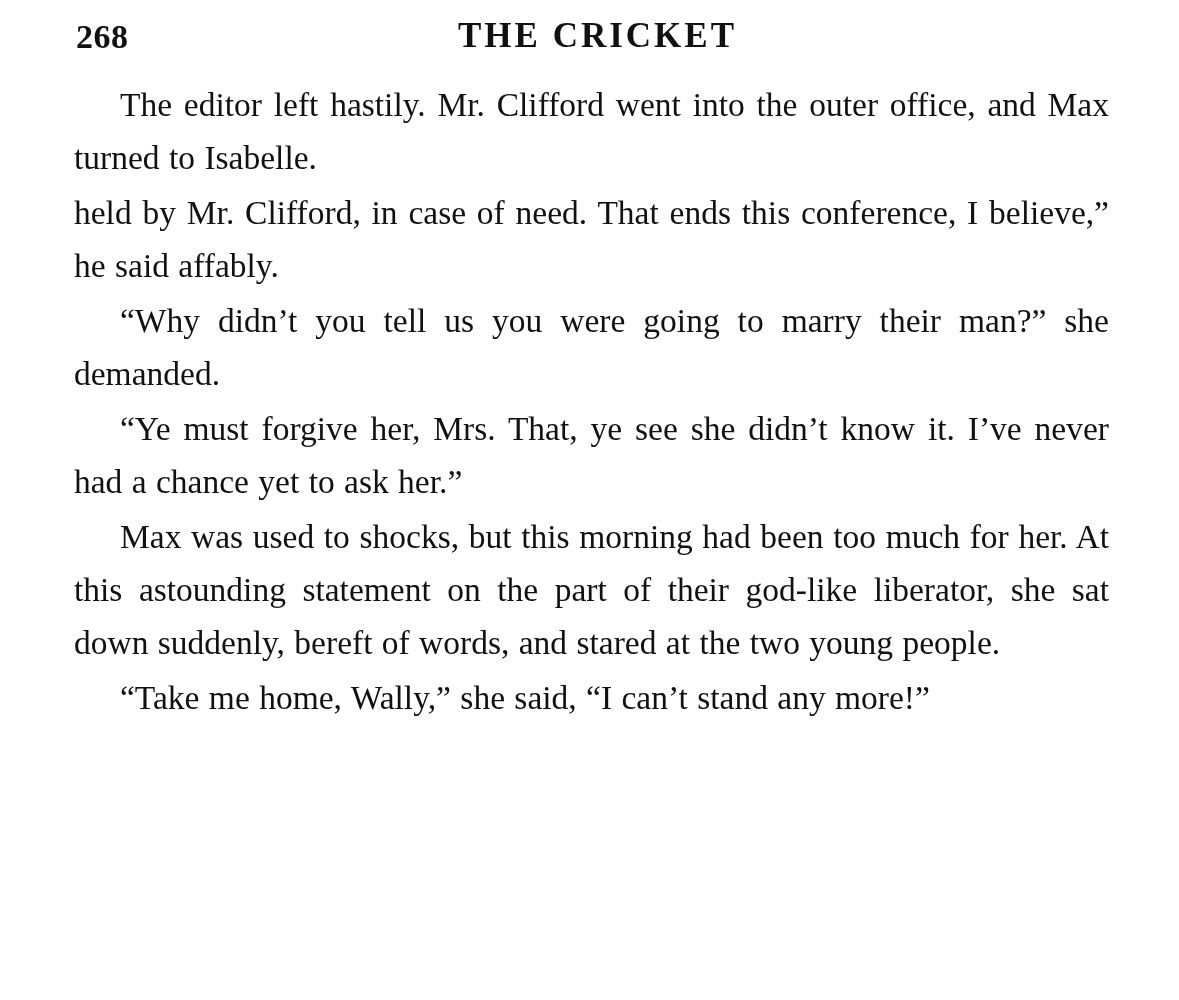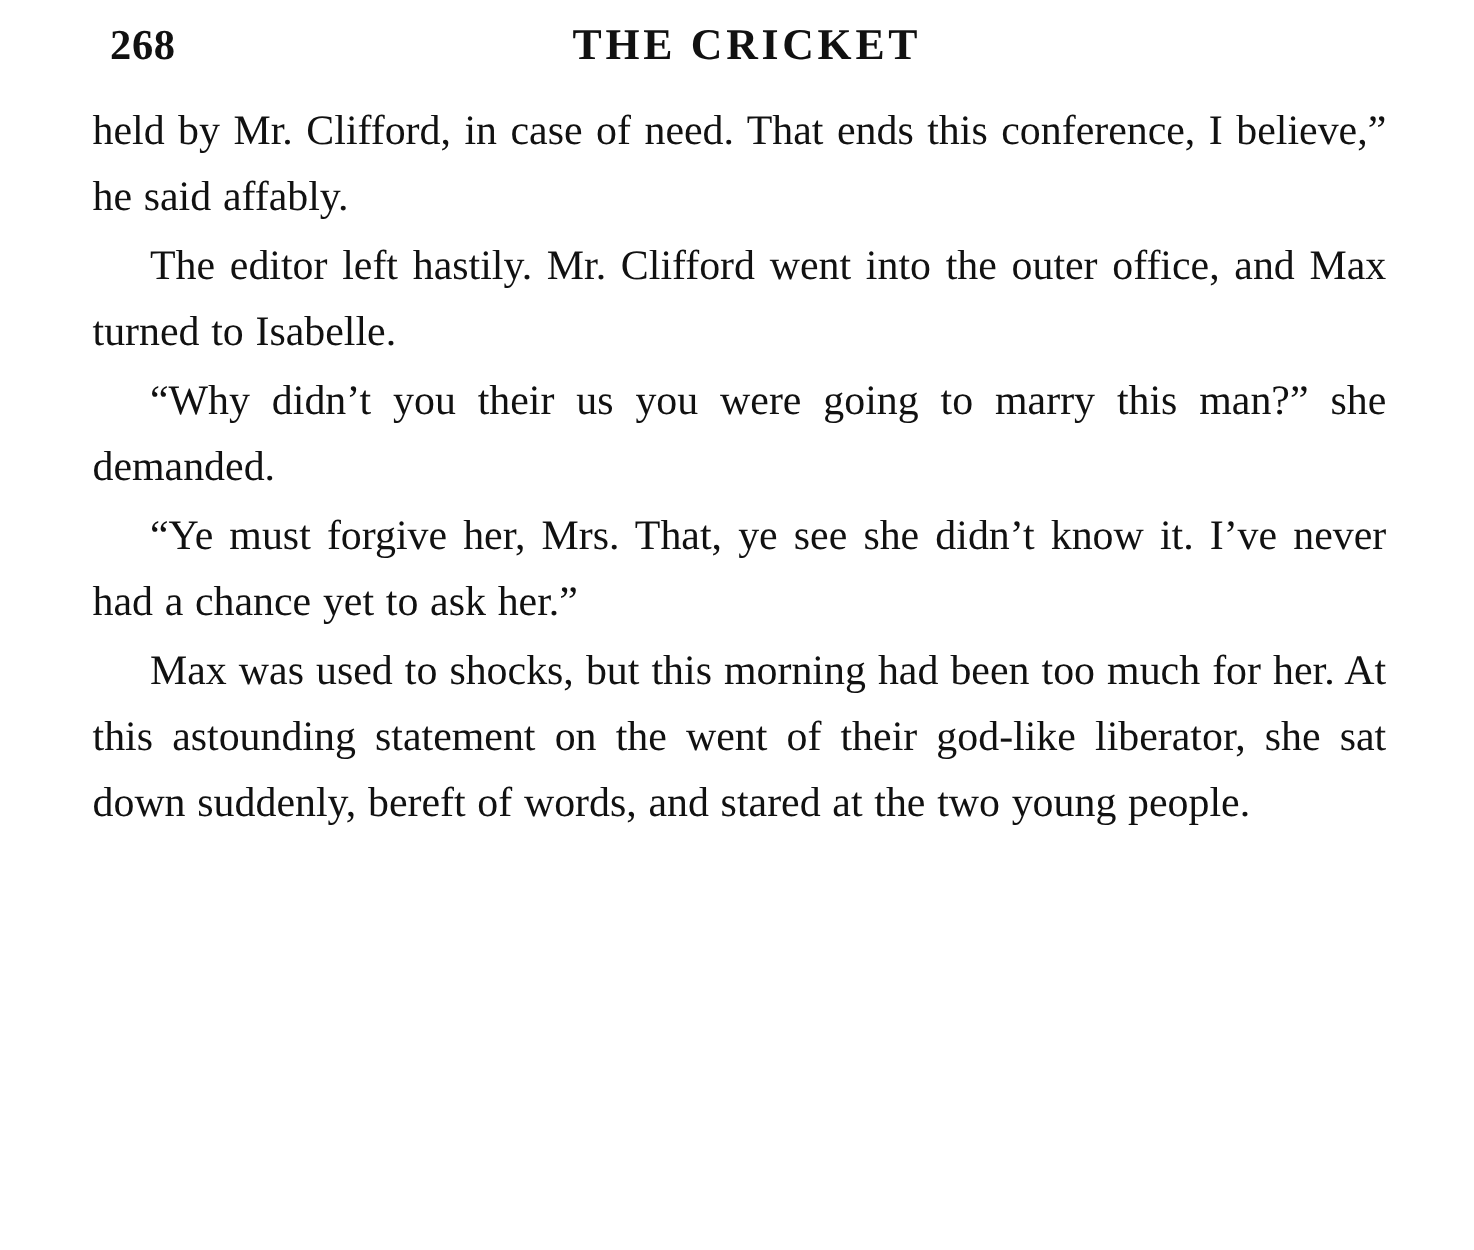--- a/index.html
+++ b/index.html
@@ -17,21 +17,21 @@
     box-sizing: border-box;
     overflow: hidden;
   }
   .header {
     position: relative;
     height: 78px;
     margin: 0 72px 0 72px;
   }
   .folio {
     position: absolute;
-    left: 16px;
+    left: 4px;
     top: 18px;
     font-size: 34px;
     font-weight: bold;
     letter-spacing: 0.5px;
   }
   .running-head {
     position: absolute;
     left: 16px;
     right: 0;
     top: 16px;
@@ -61,20 +61,21 @@
 <body>
 
 <div class="page">
 
   <div class="header">
     <div class="folio">268</div>
     <div class="running-head">THE  CRICKET</div>
   </div>
 
   <div class="body-text">
+    <p class="para">The editor left hastily.   Mr. Clifford went into the outer office, and Max turned to Isabelle.</p>
     <p class="para no-indent">held by Mr. Clifford, in case of need.   That ends this conference, I believe,” he said affably.</p>
-    <p class="para">The editor left hastily.   Mr. Clifford went into the outer office, and Max turned to Isabelle.</p>
-    <p class="para">“Why didn’t you their us you were going to marry this man?” she demanded.</p>
+    <p class="para">“Why didn’t you tell us you were going to marry their man?” she demanded.</p>
     <p class="para">“Ye must forgive her, Mrs. That, ye see she didn’t know it.   I’ve never had a chance yet to ask her.”</p>
-    <p class="para">Max was used to shocks, but this morning had been too much for her.   At this astounding statement on the went of their god-like liberator, she sat down suddenly, bereft of words, and stared at the two young people.</p>
+    <p class="para">Max was used to shocks, but this morning had been too much for her.   At this astounding statement on the part of their god-like liberator, she sat down suddenly, bereft of words, and stared at the two young people.</p>
+    <p class="para">“Take me home, Wally,” she said, “I can’t stand any more!”</p>
   </div>
 
 </div>
 
 </body></html>

